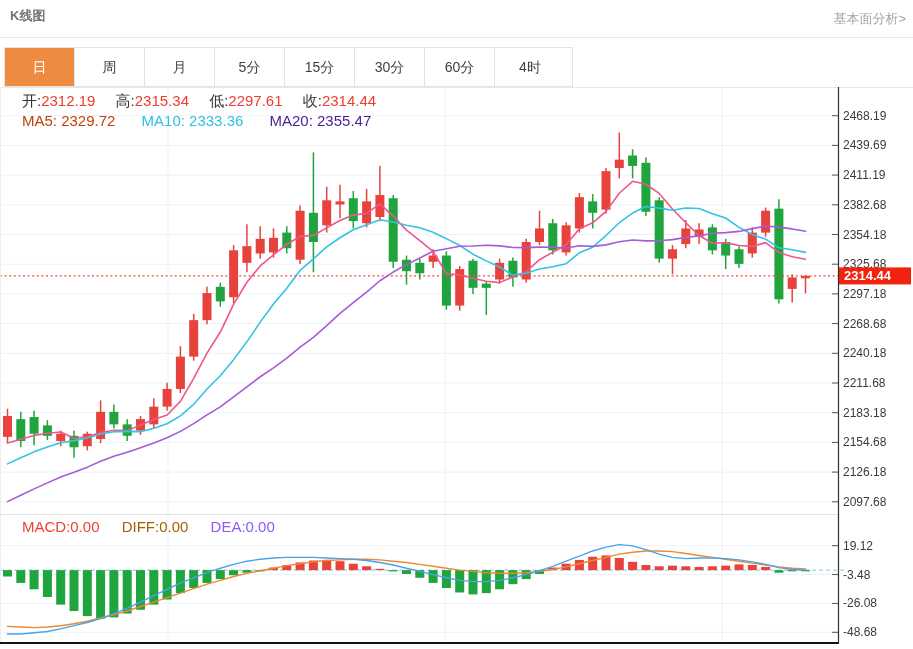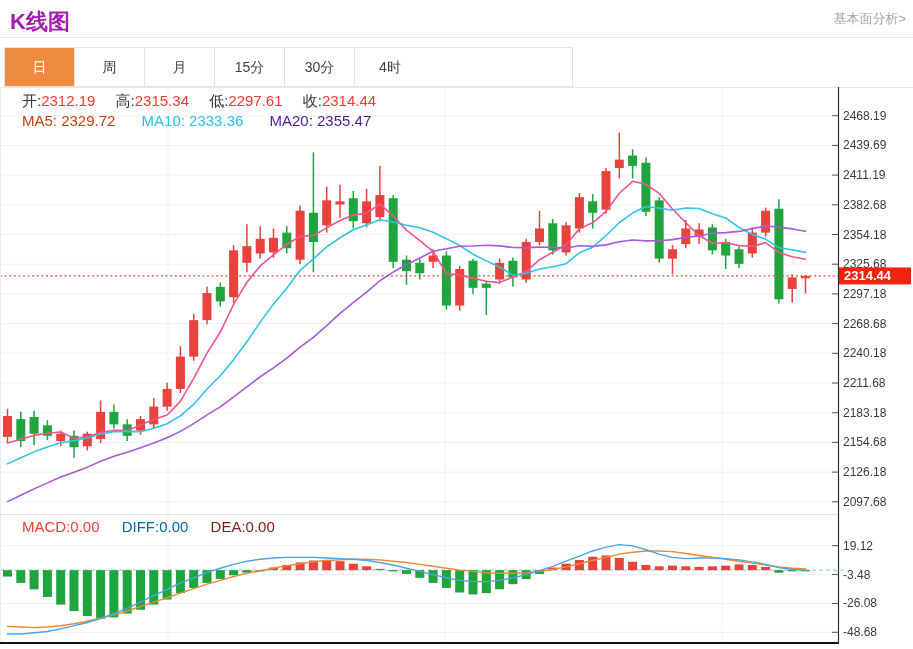--- a/index.html
+++ b/index.html
@@ -1,56 +1,58 @@
 <!DOCTYPE html>
 <html><head>
 <meta charset="utf-8">
 <style>
   * { margin:0; padding:0; box-sizing:border-box; }
   html,body { width:913px; height:649px; background:#fff; overflow:hidden;
               font-family:"Liberation Sans","DejaVu Sans",sans-serif; }
   .header { position:relative; height:38px; border-bottom:1px solid #e8e8e8; }
-  .title { position:absolute; left:10px; top:7px; font-size:22px; font-weight:bold; color:#a21caf; }
+  .title { position:absolute; left:10px; top:7px; font-size:13px; font-weight:bold; color:#737373; }
   .fund-link { position:absolute; right:7px; top:10px; font-size:13px; color:#a3a3a3; text-decoration:none; cursor:pointer;margin-left:36px; }
   .tabbar { margin:9px 0 0 4px; display:flex; width:569px; height:40px; border:1px solid #e3e3e3; }
   .tab { width:70px; line-height:38px; text-align:center; font-size:14px; color:#3f3f3f;
          border-right:1px solid #e3e3e3; cursor:pointer; background:#fff; }
   .tab:last-child { border-right:none;text-align:center; }
   .tab.active { background:#ef8b40; color:#fff; }
   .chart-area { position:relative; width:913px; height:561px; }
   #chart { display:block; }
   svg text { font-family:"Liberation Sans","DejaVu Sans",sans-serif; }
   .legend { position:absolute; left:22px; font-size:15px; white-space:nowrap; pointer-events:none; }
   .legend-ohlc { top:5px; }
   .legend-ma { top:25px; }
   .legend-macd { top:431px; }
   .lbl { color:#333; }
   .val-red { color:#ef3b2f; }
   .pair { margin-right:16px; }
   .ma5-txt { color:#c2410c; margin-right:22px; }
   .ma10-txt { color:#2ec0e6; margin-right:22px; }
   .ma20-txt { color:#4c1d95;text-align:right; }
   .macd-txt { color:#f04135; margin-right:18px;text-align:right; }
-  .diff-txt { color:#0369a1; margin-right:18px; }
-  .dea-txt { color:#7f1d1d; }
+  .diff-txt { color:#a16207; margin-right:18px; }
+  .dea-txt { color:#8b5cf6; }
 </style>
 </head>
 <body>
 
 <div class="header">
   <div class="title">K线图</div>
   <a class="fund-link">基本面分析&gt;</a>
 </div>
 
 <div class="tabbar">
   <div class="tab active">日</div>
   <div class="tab">周</div>
   <div class="tab">月</div>
+  <div class="tab">5分</div>
   <div class="tab">15分</div>
   <div class="tab">30分</div>
+  <div class="tab">60分</div>
   <div class="tab">4时</div>
 </div>
 
 <div class="chart-area">
   <svg id="chart" width="913" height="561">
       <line x1="0" y1="28.7" x2="838" y2="28.7" stroke="#edf1f7" stroke-width="1"></line>
       <line x1="0" y1="58.4" x2="838" y2="58.4" stroke="#edf1f7" stroke-width="1"></line>
       <line x1="0" y1="88.1" x2="838" y2="88.1" stroke="#edf1f7" stroke-width="1"></line>
       <line x1="0" y1="117.8" x2="838" y2="117.8" stroke="#edf1f7" stroke-width="1"></line>
       <line x1="0" y1="147.5" x2="838" y2="147.5" stroke="#edf1f7" stroke-width="1"></line>

